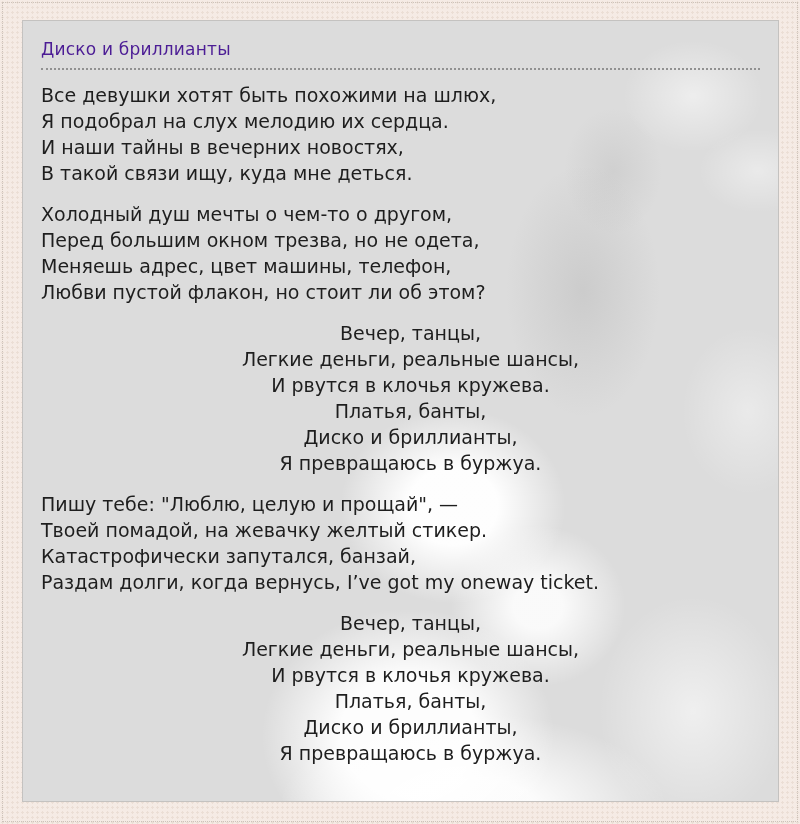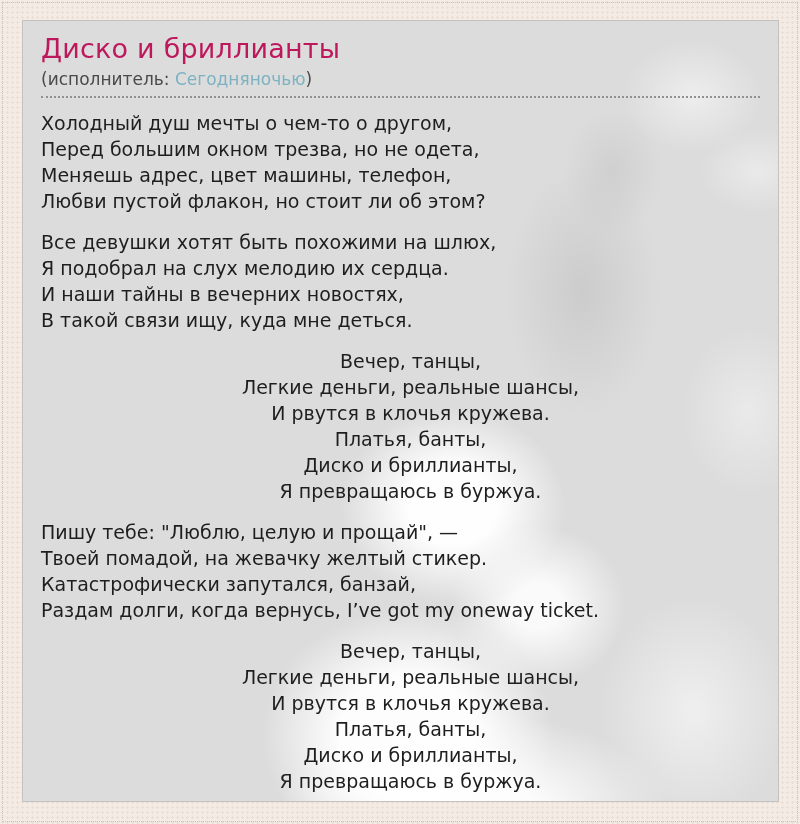--- a/index.html
+++ b/index.html
@@ -49,24 +49,24 @@
       radial-gradient(ellipse 85px 60px at 735px 150px, rgba(255,255,255,0.4), rgba(255,255,255,0) 70%),
       radial-gradient(ellipse 95px 120px at 725px 390px, rgba(255,255,255,0.4), rgba(255,255,255,0) 70%),
       radial-gradient(ellipse 110px 180px at 560px 270px, rgba(105,105,105,0.14), rgba(105,105,105,0) 70%),
       radial-gradient(ellipse 70px 90px at 590px 150px, rgba(100,100,100,0.10), rgba(100,100,100,0) 70%);
   }
   .content {
     position: relative;
     padding: 12px 18px 0 18px;
   }
   .title {
-    font-size: 27px;
+    font-size: 17px;
     line-height: 32px;
     font-weight: normal;
-    color: #be185d;
+    color: #4c1d95;
     margin: 0 0 3px 0;
     letter-spacing: 0.2px;
   }
   .artist-line {
     font-size: 17px;
     line-height: 23px;
     color: #4a4a4a;
     margin: 0 0 5px 0;
   }
   .artist-link {
@@ -94,24 +94,23 @@
 </style>
 </head>
 <body>
 
 <div class="page">
   <div class="frame"></div>
   <div class="card">
     <div class="photo"></div>
     <div class="content">
       <h1 class="title">Диско и бриллианты</h1>
-      <div class="artist-line"><span>(исполнитель: </span><a class="artist-link">Сегодняночью</a><span>)</span></div>
       <div class="sep"></div>
       <div class="lyrics" id="lyrics">
+          <p class="stanza">Все девушки хотят быть похожими на шлюх,<br>Я подобрал на слух мелодию их сердца.<br>И наши тайны в вечерних новостях,<br>В такой связи ищу, куда мне деться.</p>
           <p class="stanza">Холодный душ мечты о чем-то о другом,<br>Перед большим окном трезва, но не одета,<br>Меняешь адрес, цвет машины, телефон,<br>Любви пустой флакон, но стоит ли об этом?</p>
-          <p class="stanza">Все девушки хотят быть похожими на шлюх,<br>Я подобрал на слух мелодию их сердца.<br>И наши тайны в вечерних новостях,<br>В такой связи ищу, куда мне деться.</p>
           <p class="stanza indent">Вечер, танцы,<br>Легкие деньги, реальные шансы,<br>И рвутся в клочья кружева.<br>Платья, банты,<br>Диско и бриллианты,<br>Я превращаюсь в буржуа.</p>
           <p class="stanza">Пишу тебе: "Люблю, целую и прощай", —<br>Твоей помадой, на жевачку желтый стикер.<br>Катастрофически запутался, банзай,<br>Раздам долги, когда вернусь, I’ve got my oneway ticket.</p>
           <p class="stanza indent">Вечер, танцы,<br>Легкие деньги, реальные шансы,<br>И рвутся в клочья кружева.<br>Платья, банты,<br>Диско и бриллианты,<br>Я превращаюсь в буржуа.</p>
         </div>
     </div>
   </div>
 </div>
 
 </body></html>

